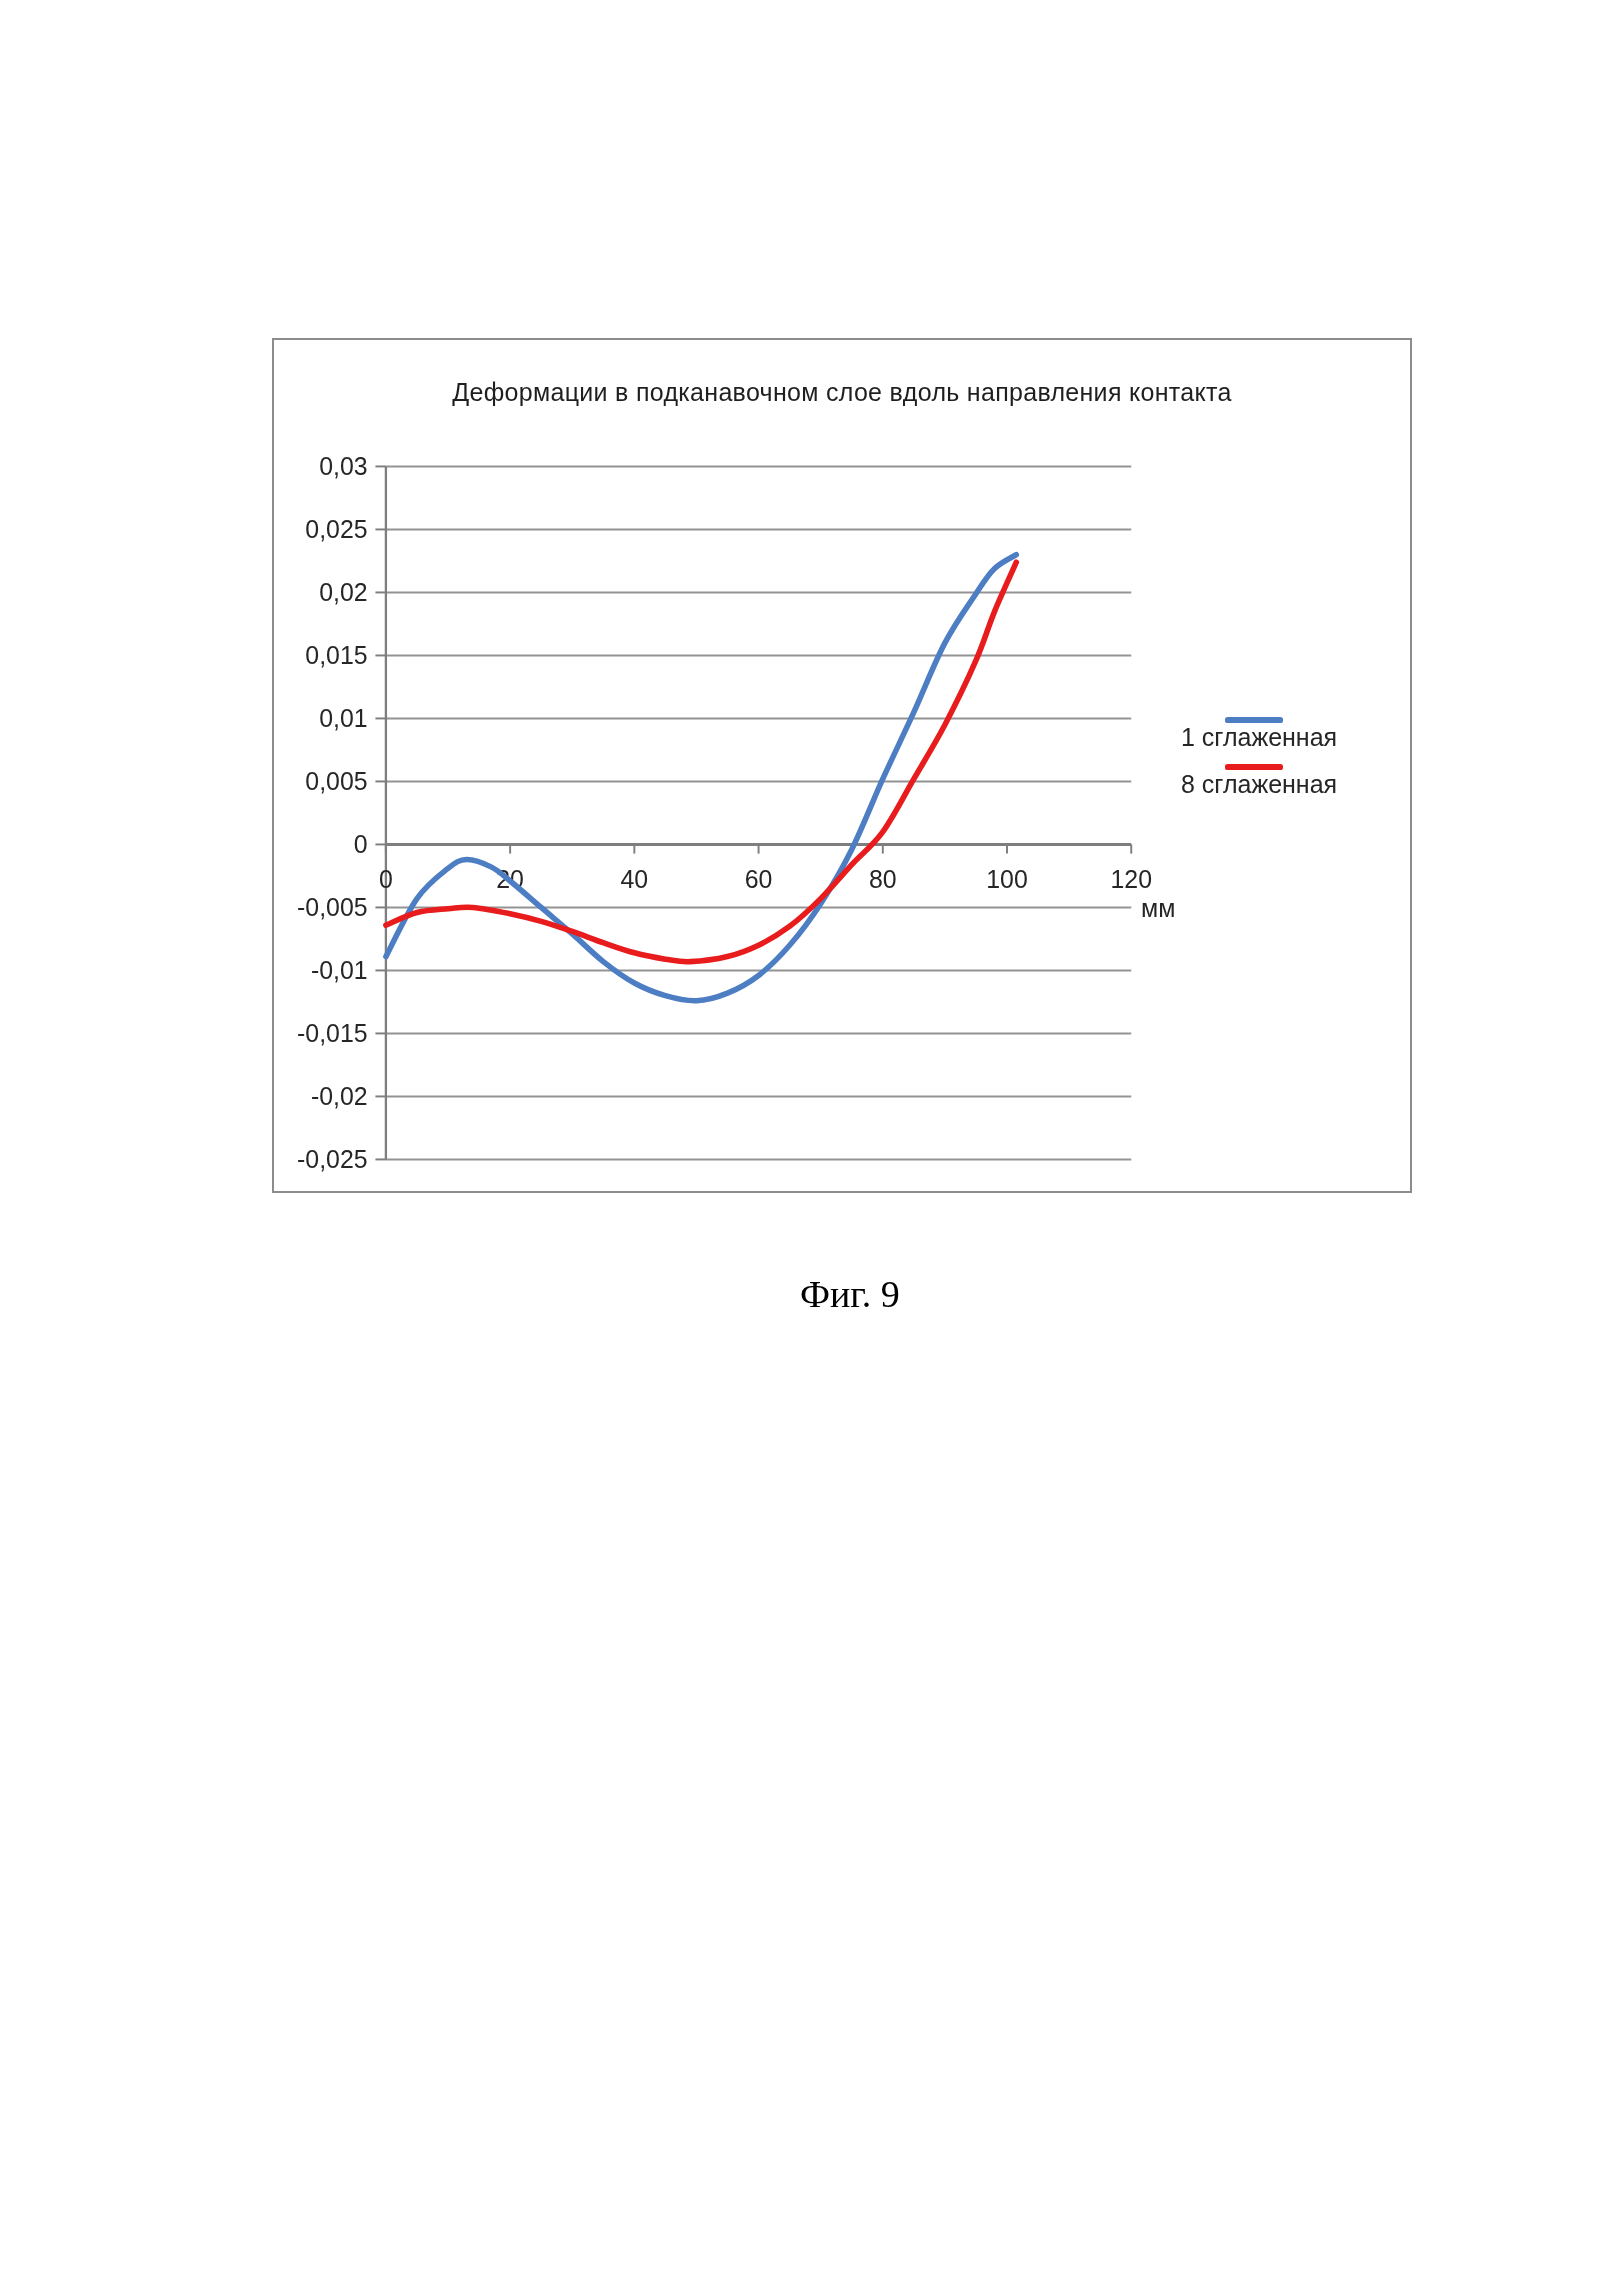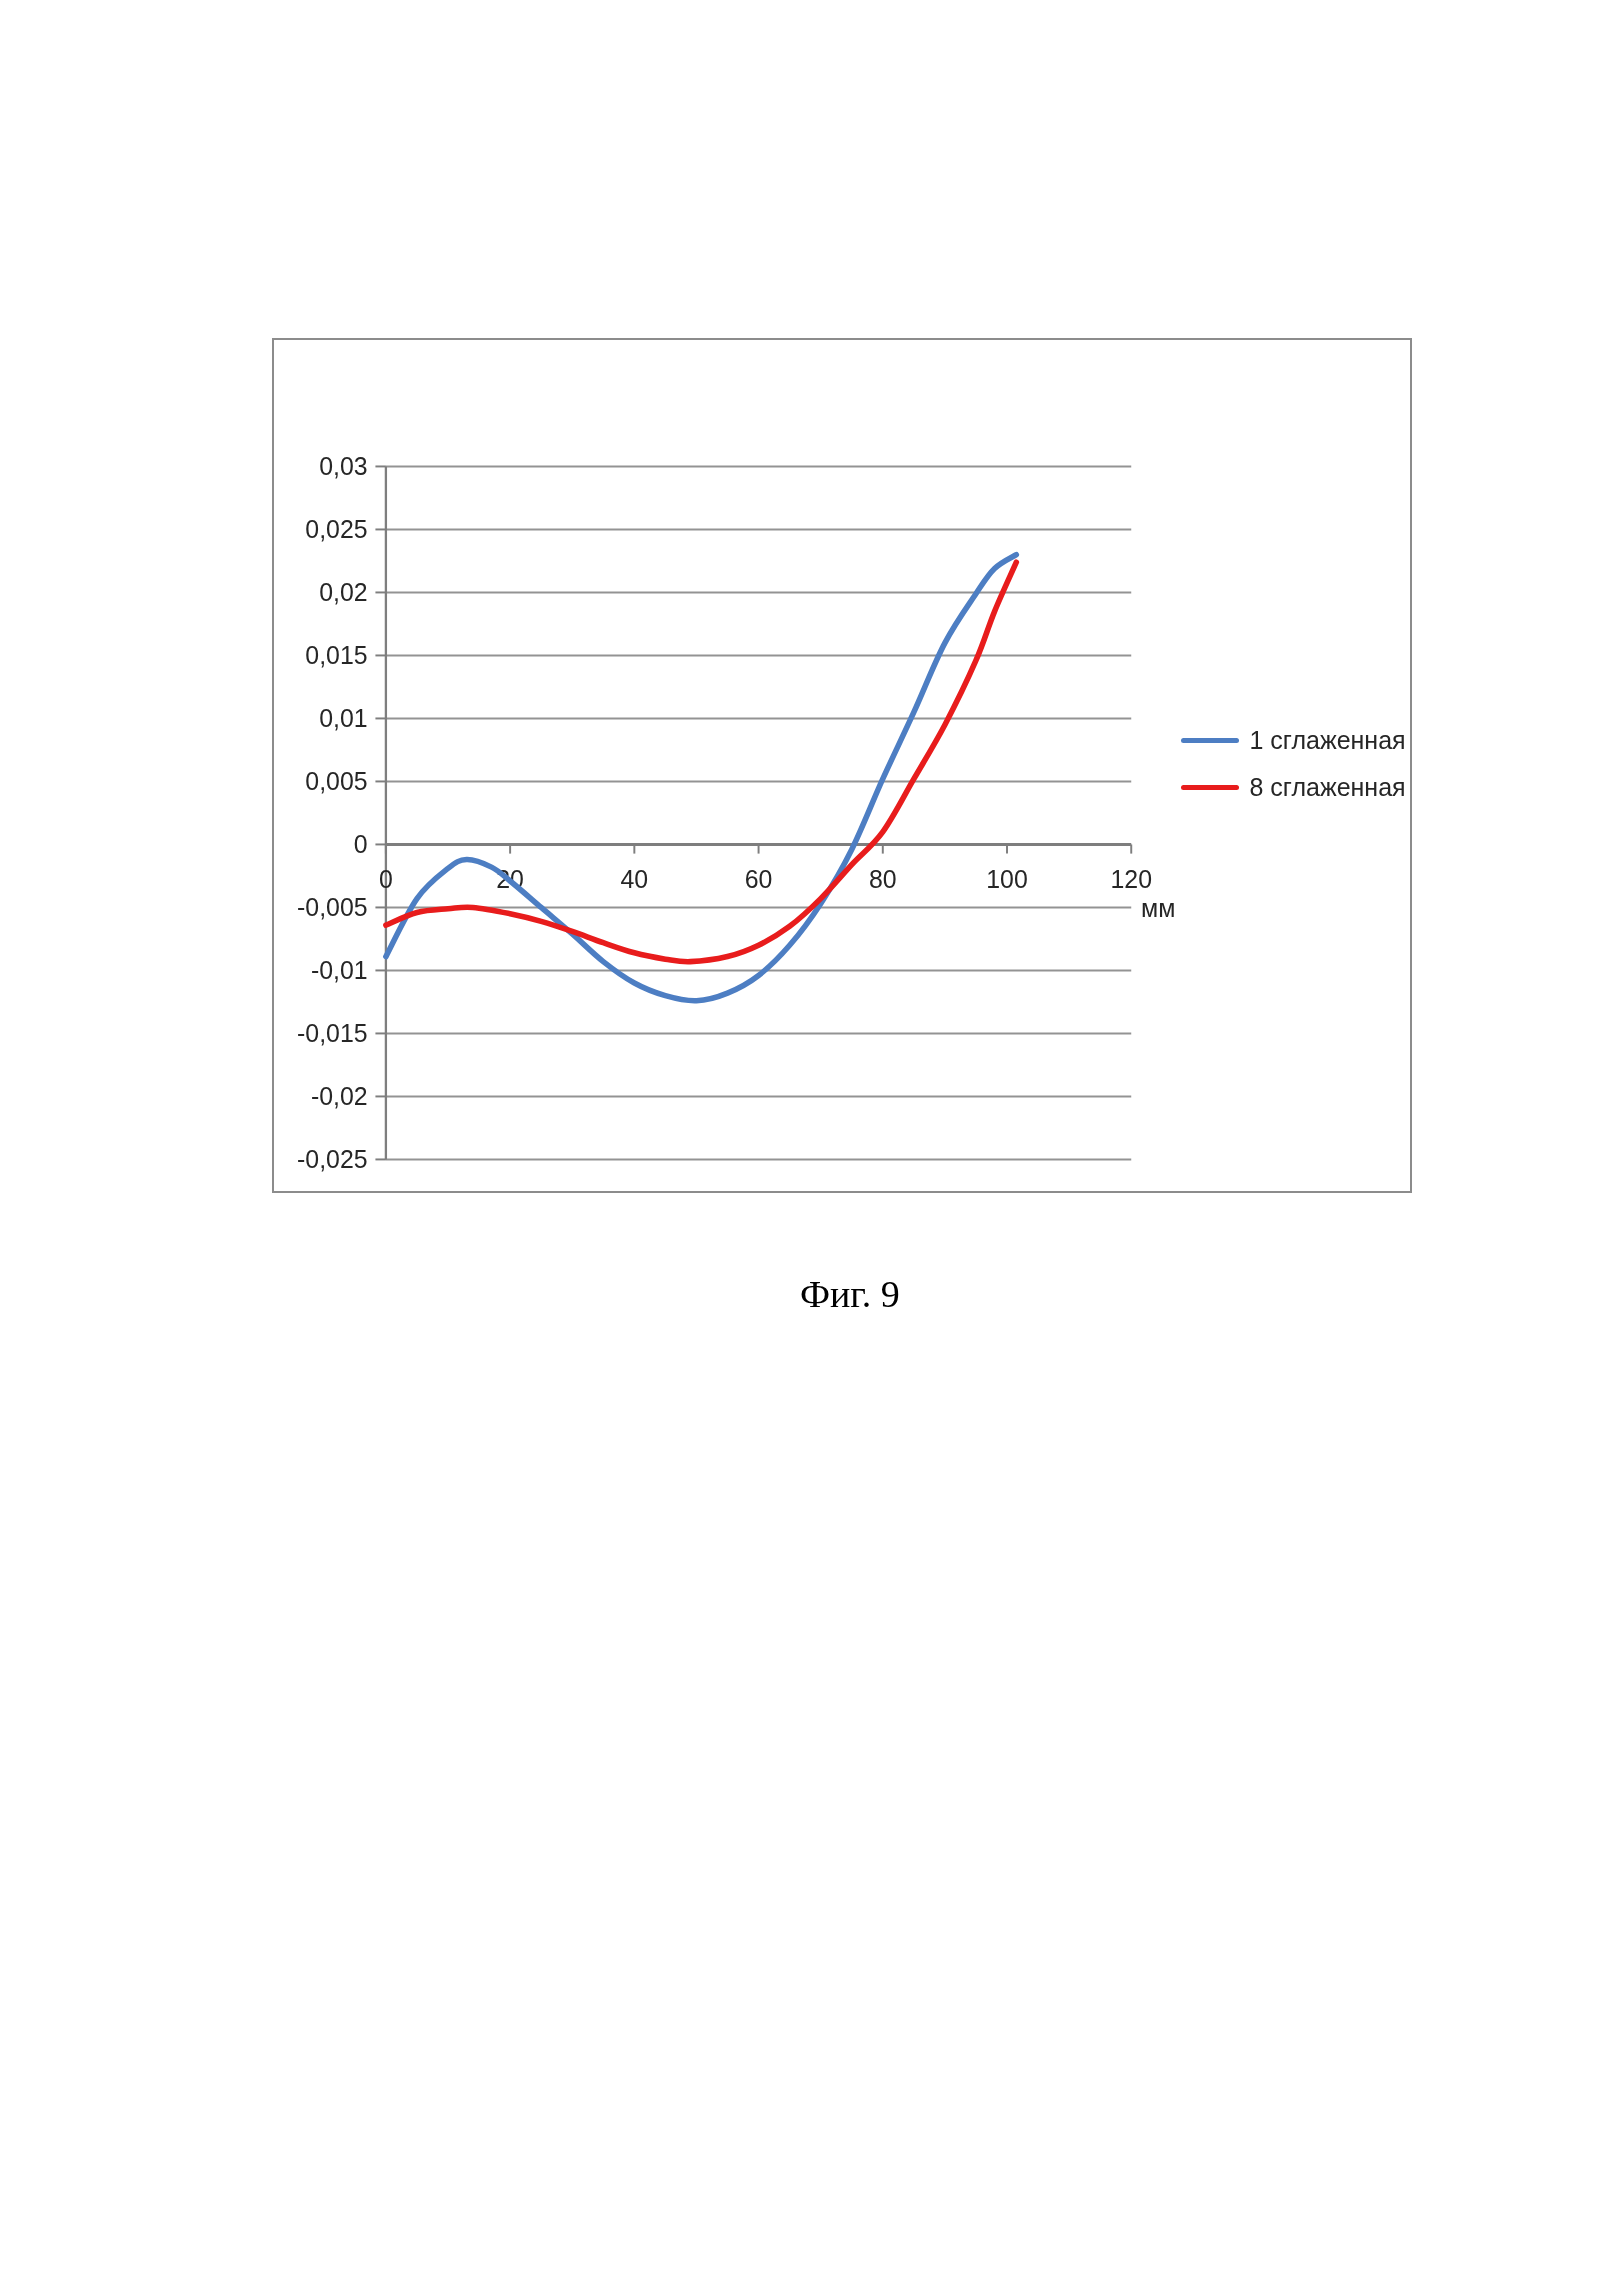--- a/index.html
+++ b/index.html
@@ -11,36 +11,37 @@
     position:absolute;left:272px;top:338px;width:1140px;height:855px;
     border:2px solid #8c8c8c;box-sizing:border-box;background:#ffffff;
   }
   .chart-title{
     position:absolute;left:0;top:38px;width:100%;text-align:center;
     font-size:25px;letter-spacing:0.3px;color:#1f1f1f;white-space:nowrap;
   }
   .plot{position:absolute;left:0;top:0;width:1136px;height:851px;}
   .plot text{font-family:"Liberation Sans","DejaVu Sans",sans-serif;font-size:38px;fill:#262626;}
   .legend{position:absolute;left:907px;top:377px;}
-  .legend-row{display:flex;align-items:center;height:47px;}
+  .legend-row{display:flex;align-items:center;height:47px;flex-direction:column;}
   .legend-swatch{width:58px;height:5.9px;border-radius:2.6px;margin-right:10.5px;flex:0 0 auto;}
   .legend-label{font-size:25px;color:#262626;white-space:nowrap;}
   .x-unit{position:absolute;left:867px;top:554px;font-size:25px;color:#262626;}
   .caption{
     position:absolute;left:800px;top:1272px;
     font-family:"Liberation Serif","DejaVu Serif",serif;font-size:38px;color:#000000;white-space:nowrap;
   }
 </style>
 </head>
 <body>
 
 <div class="page">
 
   <div class="chart-frame">
 
+    <div class="chart-title">Деформации в подканавочном слое вдоль направления контакта</div>
 
     <svg class="plot" viewBox="0 0 1736 1300">
         <line x1="171" y1="193" x2="1310" y2="193" stroke="#939393" stroke-width="3"></line>
         <line x1="171" y1="289.27272727272725" x2="1310" y2="289.27272727272725" stroke="#939393" stroke-width="3"></line>
         <line x1="171" y1="385.5454545454545" x2="1310" y2="385.5454545454545" stroke="#939393" stroke-width="3"></line>
         <line x1="171" y1="481.81818181818187" x2="1310" y2="481.81818181818187" stroke="#939393" stroke-width="3"></line>
         <line x1="171" y1="578.090909090909" x2="1310" y2="578.090909090909" stroke="#939393" stroke-width="3"></line>
         <line x1="171" y1="674.3636363636363" x2="1310" y2="674.3636363636363" stroke="#939393" stroke-width="3"></line>
         <line x1="171" y1="770.6363636363636" x2="1310" y2="770.6363636363636" stroke="#7e7e7e" stroke-width="4.5"></line>
         <line x1="171" y1="866.909090909091" x2="1310" y2="866.909090909091" stroke="#939393" stroke-width="3"></line>

